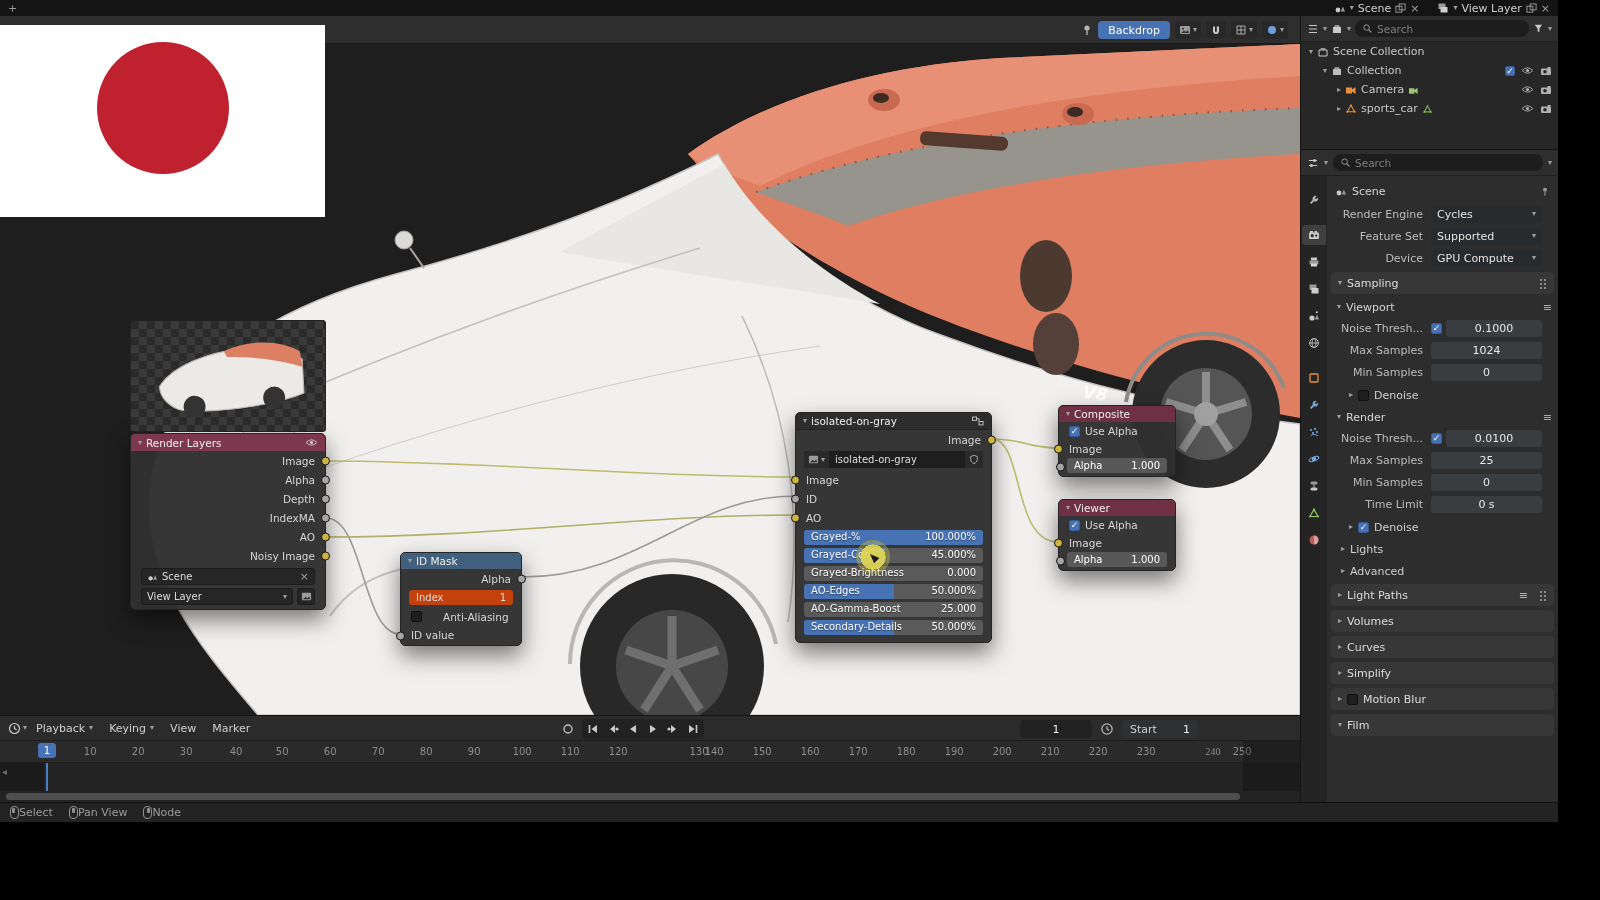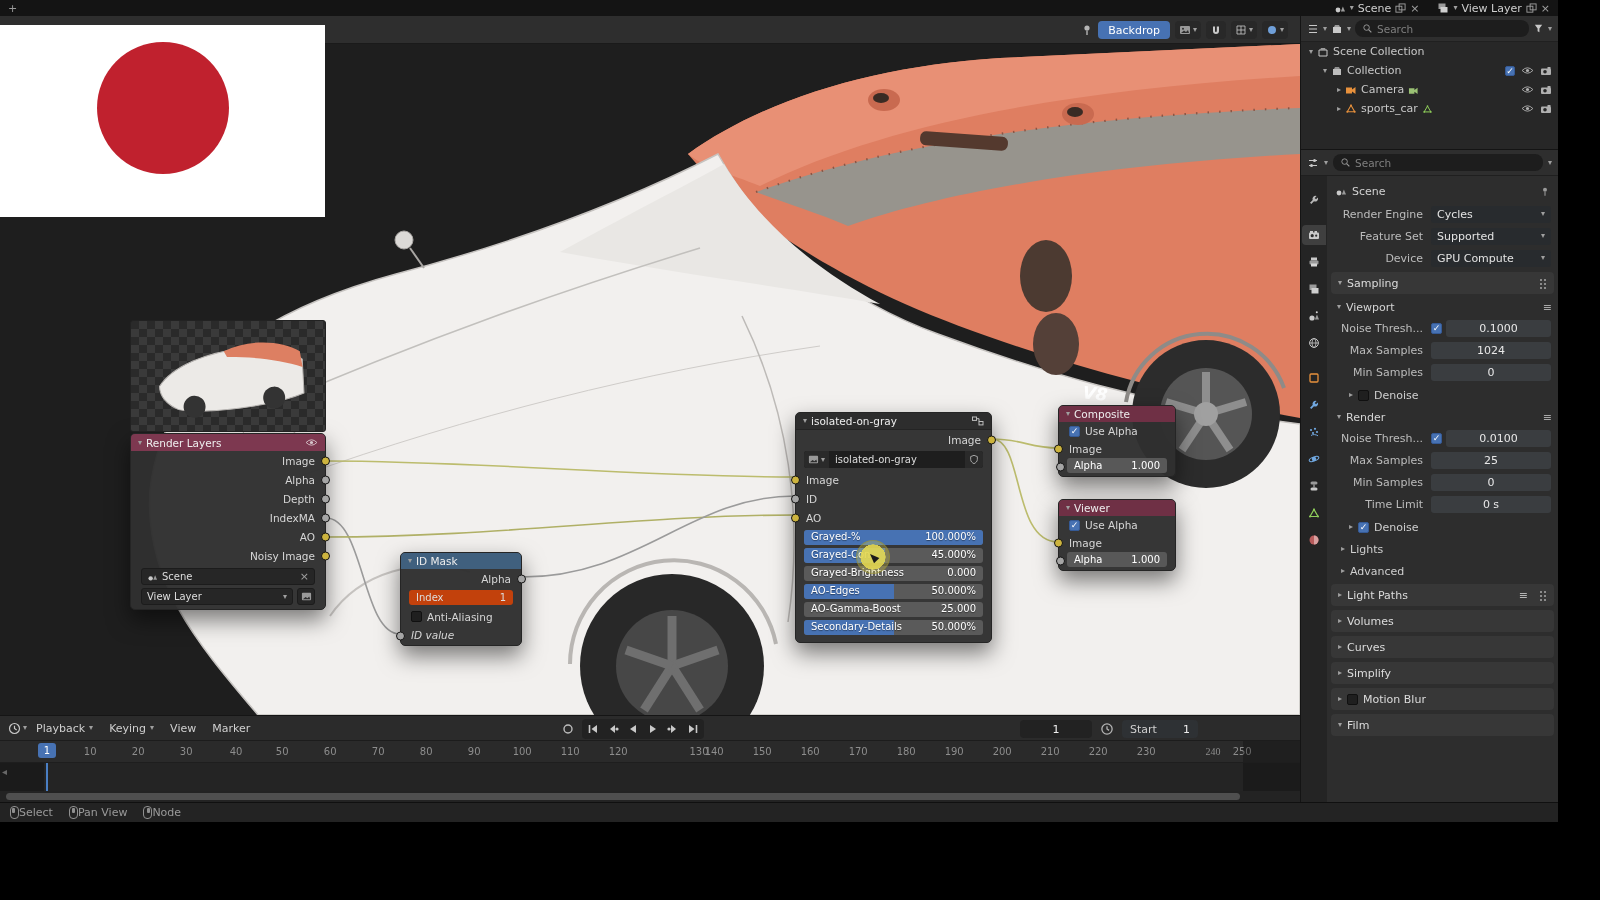--- a/index.html
+++ b/index.html
@@ -74,21 +74,21 @@
   
   .props{position:absolute;left:1300px;top:150px;width:258px;height:652px;background:#2d2d2d;border-left:1px solid #141414;z-index:10;font-size:11px;color:#c6c6c6;overflow:hidden;}
   .pr-header{height:26px;background:#2e2e2e;border-bottom:1px solid #1f1f1f;display:flex;align-items:center;gap:5px;padding:0 6px;}
   .tabstrip{position:absolute;left:0;top:26px;bottom:0;width:26px;background:#242424;display:flex;flex-direction:column;align-items:center;padding-top:14px;gap:7px;}
   .tico{width:24px;height:20px;display:flex;align-items:center;justify-content:center;border-radius:4px 0 0 4px;flex:none;}
   .tico.active{background:#3f3f3f;}
   .tico.gap{margin-top:8px;}
   .pcontent{position:absolute;left:26px;top:26px;right:0;bottom:0;padding-top:4px;overflow:hidden;}
   .crumb{display:flex;align-items:center;gap:5px;height:22px;padding:0 8px;color:#d2d2d2;}
   .crumb .pin{margin-left:auto;}
-  .prow{display:flex;align-items:center;height:20px;margin:2px 7px 2px 0;}
+  .prow{display:flex;align-items:center;height:20px;margin:2px 16px 2px 0;}
   .plabel{width:104px;text-align:right;padding-right:8px;color:#bcbcbc;white-space:nowrap;overflow:hidden;}
   .pval{flex:1;display:flex;align-items:center;gap:4px;}
   .dd{flex:1;height:17px;background:#282b2e;border-radius:3px;display:flex;align-items:center;padding:0 6px;color:#e3e3e3;}
   .dd .chev{margin-left:auto;}
   .nf{flex:1;height:17px;background:#3a3d40;border-radius:3px;display:flex;align-items:center;justify-content:center;color:#e8e8e8;}
   .sect{display:flex;align-items:center;gap:5px;height:22px;margin:4px 4px;background:#373737;border-radius:4px;padding:0 7px;color:#dcdcdc;}
   .sect .grip{margin-left:auto;width:8px;height:11px;background-image:radial-gradient(#8a8a8a 1px,transparent 1.2px);background-size:4px 4px;}
   .sect .menu-ic{margin-left:auto;color:#b5b5b5;font-size:11px;}
   .sect .menu-ic + .grip{margin-left:6px;}
   .subhead{display:flex;align-items:center;gap:5px;height:18px;margin:4px 6px 2px 10px;color:#d5d5d5;}
@@ -333,25 +333,25 @@
       <div class="nrow out">
         <span>Alpha</span>
         <span class="sock r value"></span>
       </div>
       <div class="nrow" style="padding:0 8px;">
         <div class="nfield">
           <span>Index</span>
           <span>1</span>
         </div>
       </div>
-      <div class="nrow" style="gap:5px;">
+      <div class="nrow" style="gap:21px;">
         <span class="cb"></span>
         <span>Anti-Aliasing</span>
       </div>
-      <div class="nrow" style="padding-bottom:2px;font-style:italic;">
+      <div class="nrow" style="padding-bottom:2px;">
         <span class="sock l value"></span>
         <span>ID value</span>
       </div>
     </div>
 
     <div class="node" style="left:795px;top:396px;width:197px;">
       <div class="nhead" style="background:#2d2d2d;border-bottom:1px solid #242424;">
         <span class="chev">▾</span>
         <span class="ntitle">isolated-on-gray</span>
         <span class="right">

